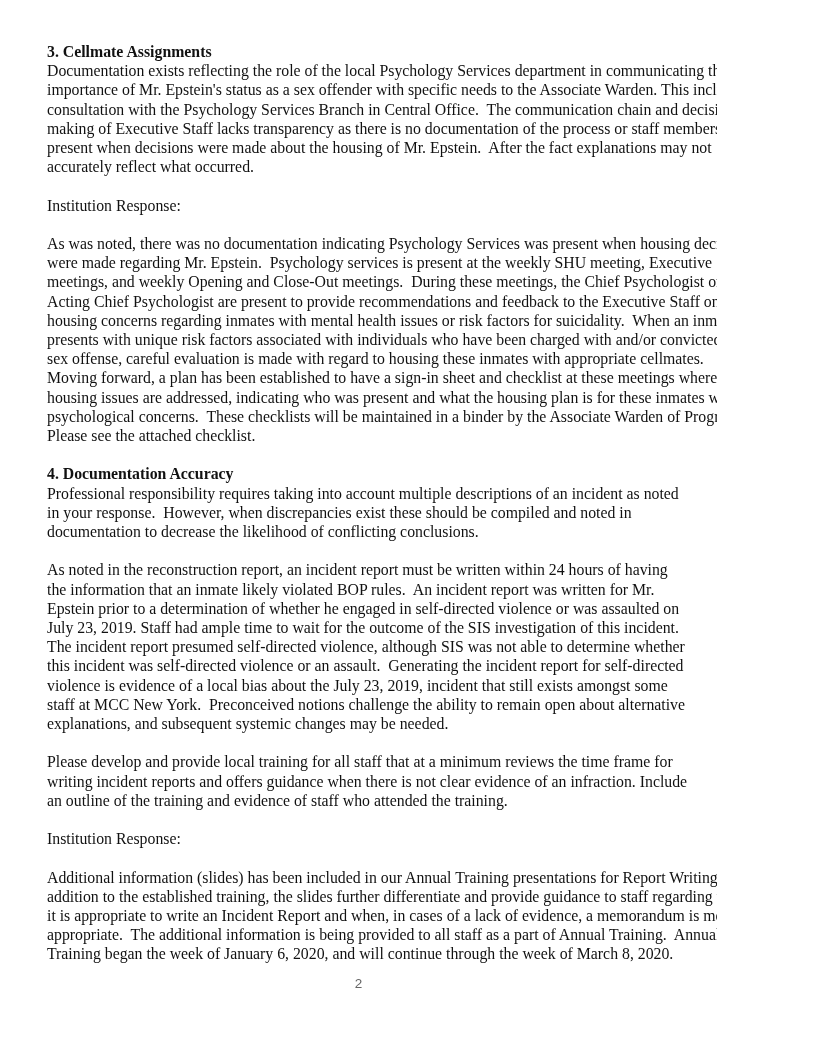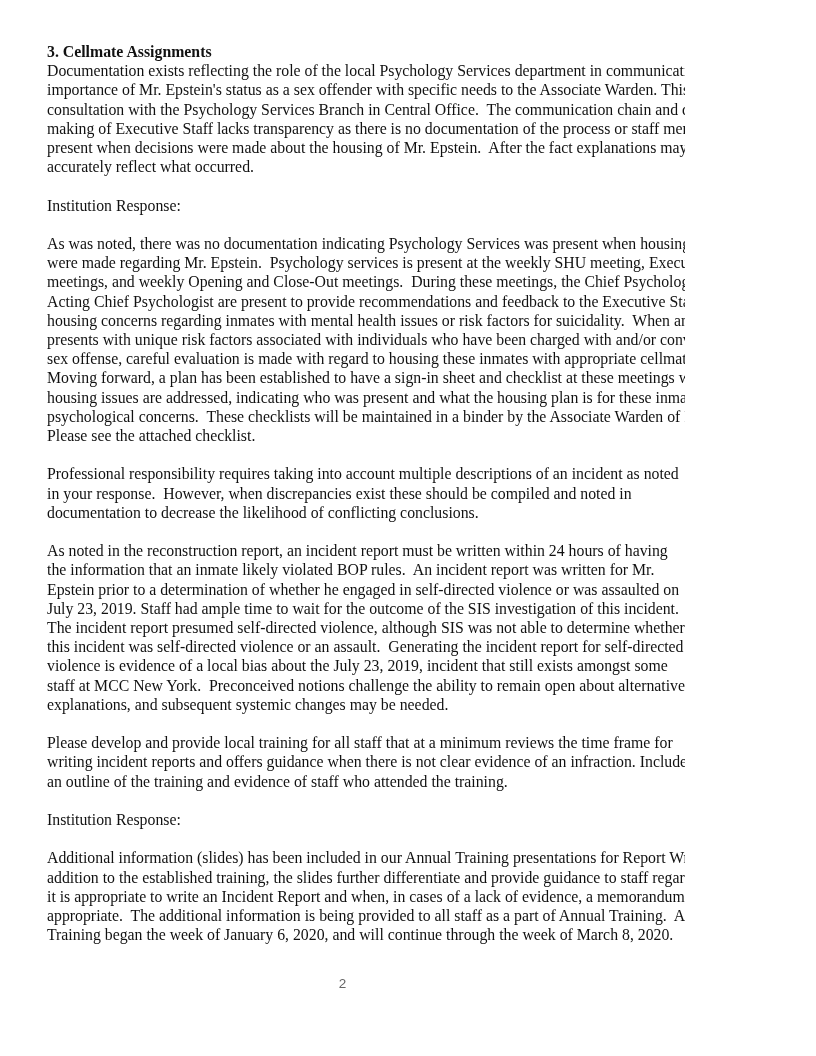--- a/index.html
+++ b/index.html
@@ -10,20 +10,21 @@
   .page {
     position: relative;
     width: 685px;
     height: 1056px;
     background: #ffffff;
     overflow: hidden;
     font-family: "Liberation Serif", serif;
     font-size: 15.8px;
     line-height: 19.2px;
     color: #111111;
+    padding-left: 32px;
   }
   .content {
     position: absolute;
     left: 47px;
     top: 42px;
     width: 726px;
   }
   .block {
     margin: 0 0 19.2px 0;
     white-space: pre-wrap;
@@ -65,20 +66,21 @@
 were made regarding Mr. Epstein.  Psychology services is present at the weekly SHU meeting, Executive Staff
 meetings, and weekly Opening and Close-Out meetings.  During these meetings, the Chief Psychologist or
 Acting Chief Psychologist are present to provide recommendations and feedback to the Executive Staff on
 housing concerns regarding inmates with mental health issues or risk factors for suicidality.  When an inmate
 presents with unique risk factors associated with individuals who have been charged with and/or convicted of a
 sex offense, careful evaluation is made with regard to housing these inmates with appropriate cellmates.
 Moving forward, a plan has been established to have a sign-in sheet and checklist at these meetings where
 housing issues are addressed, indicating who was present and what the housing plan is for these inmates with
 psychological concerns.  These checklists will be maintained in a binder by the Associate Warden of Programs.
 Please see the attached checklist.</div>
+    <div class="block heading">4. Documentation Accuracy</div>
     <div class="block">Professional responsibility requires taking into account multiple descriptions of an incident as noted
 in your response.  However, when discrepancies exist these should be compiled and noted in
 documentation to decrease the likelihood of conflicting conclusions.</div>
     <div class="block">As noted in the reconstruction report, an incident report must be written within 24 hours of having
 the information that an inmate likely violated BOP rules.  An incident report was written for Mr.
 Epstein prior to a determination of whether he engaged in self-directed violence or was assaulted on
 July 23, 2019. Staff had ample time to wait for the outcome of the SIS investigation of this incident.
 The incident report presumed self-directed violence, although SIS was not able to determine whether
 this incident was self-directed violence or an assault.  Generating the incident report for self-directed
 violence is evidence of a local bias about the July 23, 2019, incident that still exists amongst some

